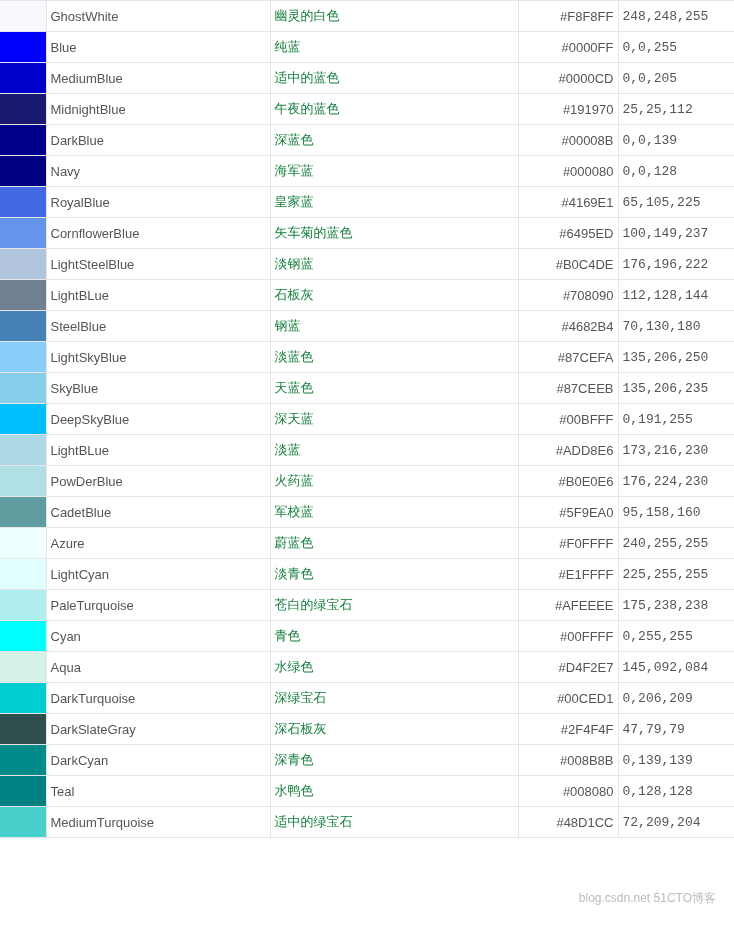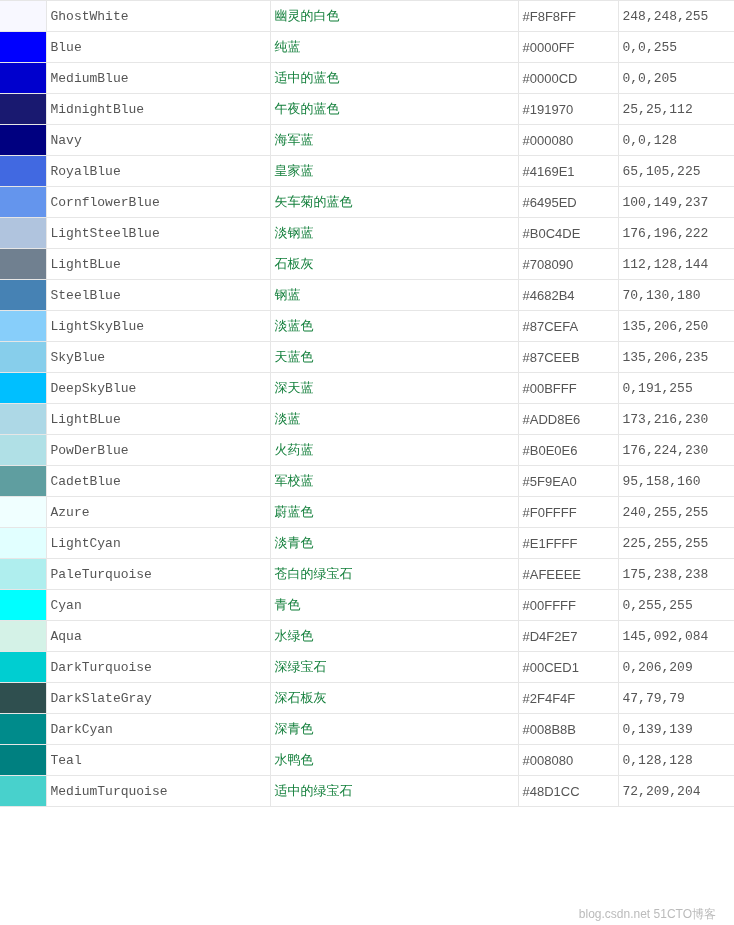--- a/index.html
+++ b/index.html
@@ -23,28 +23,28 @@
     height: 29px;
     vertical-align: middle;
     white-space: nowrap;
     overflow: hidden;
   }
   td.swatch {
     width: 46px;
     padding: 0;
     border-left: none;
   }
-  td.name   { width: 224px; font-family: Liberation Mono, monospace; }
+  td.name   { width: 224px; }
   td.zh     { width: 248px; color: #15803d; }
-  td.hex    { width: 100px; }
+  td.hex    { width: 100px; text-align: right; }
   td.rgb    { border-right: none; font-family: Liberation Mono, monospace; }
   .watermark {
     position: absolute;
     right: 18px;
-    bottom: 2px;
+    bottom: 18px;
     font-size: 12px;
     color: #bbb;
     pointer-events: none;
   }
 </style>
 </head>
 <body>
 
 <table>
   <tbody id="tbody">
@@ -70,20 +70,27 @@
         <td class="rgb">0,0,205</td>
       </tr>
       <tr>
         <td class="swatch" style="background: rgb(25, 25, 112);"></td>
         <td class="name">MidnightBlue</td>
         <td class="zh">午夜的蓝色</td>
         <td class="hex">#191970</td>
         <td class="rgb">25,25,112</td>
       </tr>
       <tr>
+        <td class="swatch" style="background: rgb(0, 0, 139);"></td>
+        <td class="name">DarkBlue</td>
+        <td class="zh">深蓝色</td>
+        <td class="hex">#00008B</td>
+        <td class="rgb">0,0,139</td>
+      </tr>
+      <tr>
         <td class="swatch" style="background: rgb(0, 0, 128);"></td>
         <td class="name">Navy</td>
         <td class="zh">海军蓝</td>
         <td class="hex">#000080</td>
         <td class="rgb">0,0,128</td>
       </tr>
       <tr>
         <td class="swatch" style="background: rgb(65, 105, 225);"></td>
         <td class="name">RoyalBlue</td>
         <td class="zh">皇家蓝</td>

